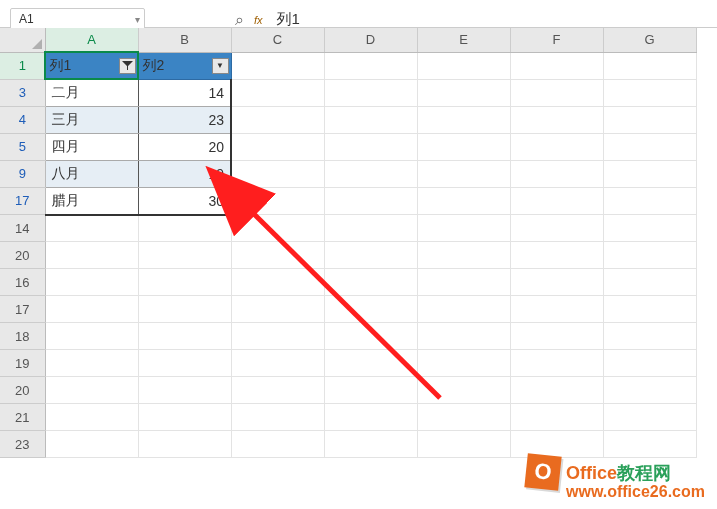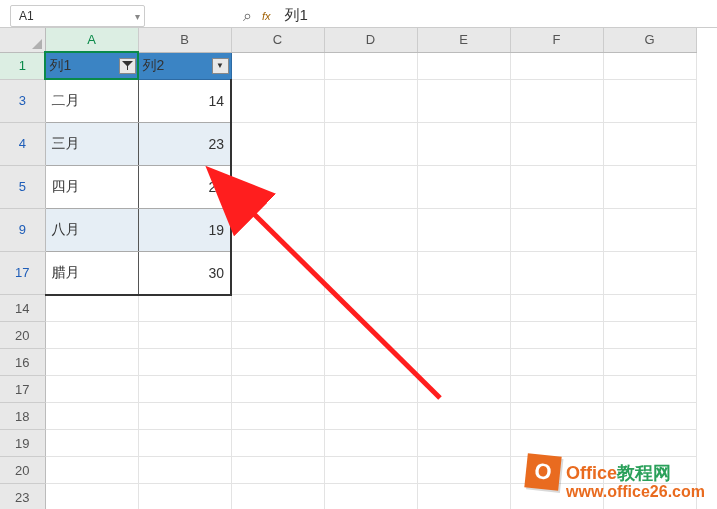--- a/index.html
+++ b/index.html
@@ -9,25 +9,24 @@
       background: #fff;
       width: 717px;
       height: 509px;
       position: relative;
       overflow: hidden;
     }
     
     
     .formula-bar {
       display: flex;
-      align-items: flex-end;
+      align-items: flex-start;
       height: 28px;
       border-bottom: 1px solid #ccc;
-      padding: 0 10px;
-      gap: 8px;
+      padding: 8px 10px;
     }
     .name-box {
       width: 135px;
       height: 22px;
       border: 1px solid #ccc;
       background: #fff;
       display: flex;
       align-items: center;
       padding: 0 8px;
       font-size: 12px;
@@ -152,21 +151,21 @@
       border: 1px solid #888;
       display: flex;
       align-items: center;
       justify-content: center;
       font-size: 8px;
       color: #333;
     }
     .trow td.datacell {
       border-right: 1px solid #555 !important;
       border-bottom: 1px solid #aaa !important;
-      padding: 12px 6px;
+      padding: 4px 6px;
     }
     .trow.band td.datacell { background: #e6eef5; margin-top: 12px; }
     .trow td.datacell.colA-cell { text-align: left; }
     .trow td.datacell.colB-cell { text-align: right; border-right: 2px solid #333 !important; }
     .trow.last td.datacell { border-bottom: 2px solid #333 !important; }
     td.datacell.lborder { border-left: 1px solid #555; }
     
     
     .active-cell {
       outline: 2px solid #0a8a4a;
@@ -373,20 +372,30 @@
           <th class="rowhead">20</th>
           <td class="cell"></td>
           <td class="cell"></td>
           <td class="cell"></td>
           <td class="cell"></td>
           <td class="cell"></td>
           <td class="cell"></td>
           <td class="cell"></td>
         </tr>
   <tr>
+          <th class="rowhead">21</th>
+          <td class="cell"></td>
+          <td class="cell"></td>
+          <td class="cell"></td>
+          <td class="cell"></td>
+          <td class="cell"></td>
+          <td class="cell"></td>
+          <td class="cell"></td>
+        </tr>
+  <tr>
           <th class="rowhead">23</th>
           <td class="cell"></td>
           <td class="cell"></td>
           <td class="cell"></td>
           <td class="cell"></td>
           <td class="cell"></td>
           <td class="cell"></td>
           <td class="cell"></td>
         </tr>
 </tbody>

